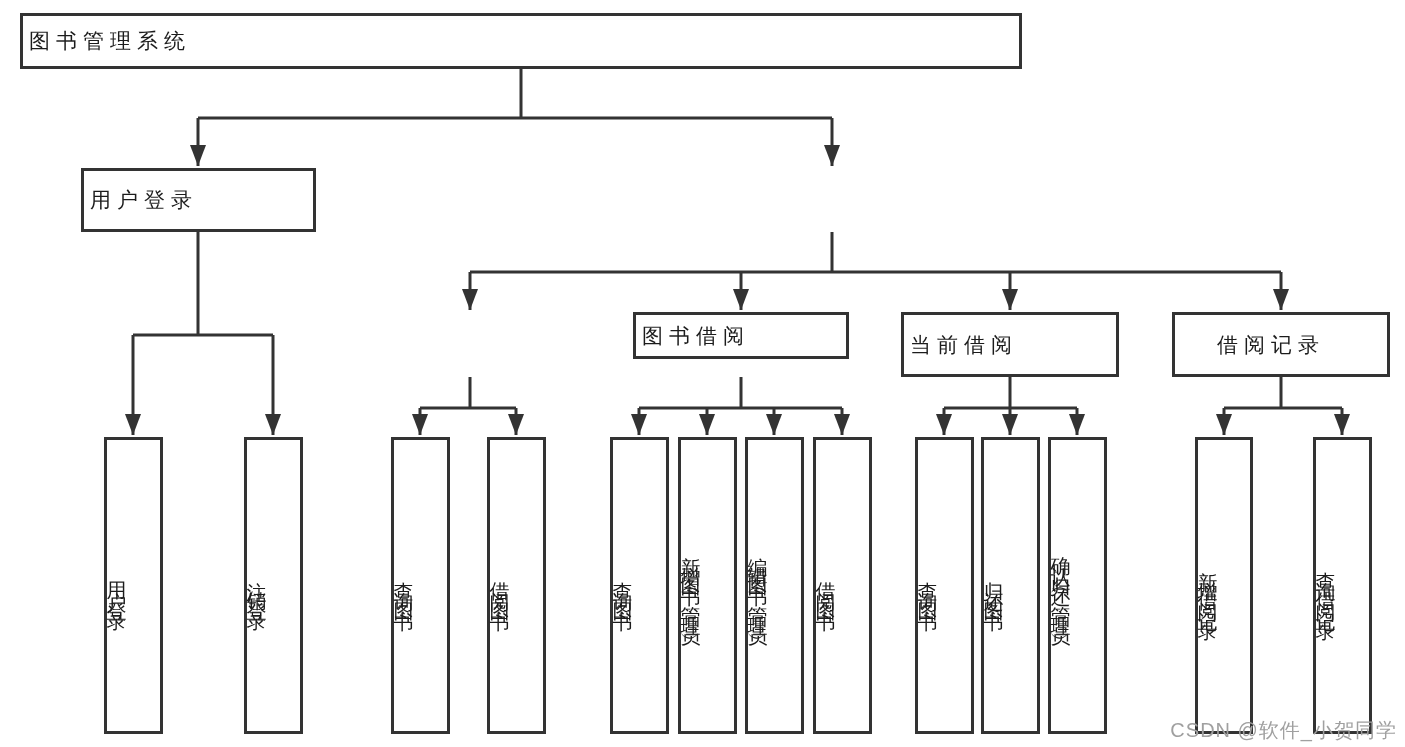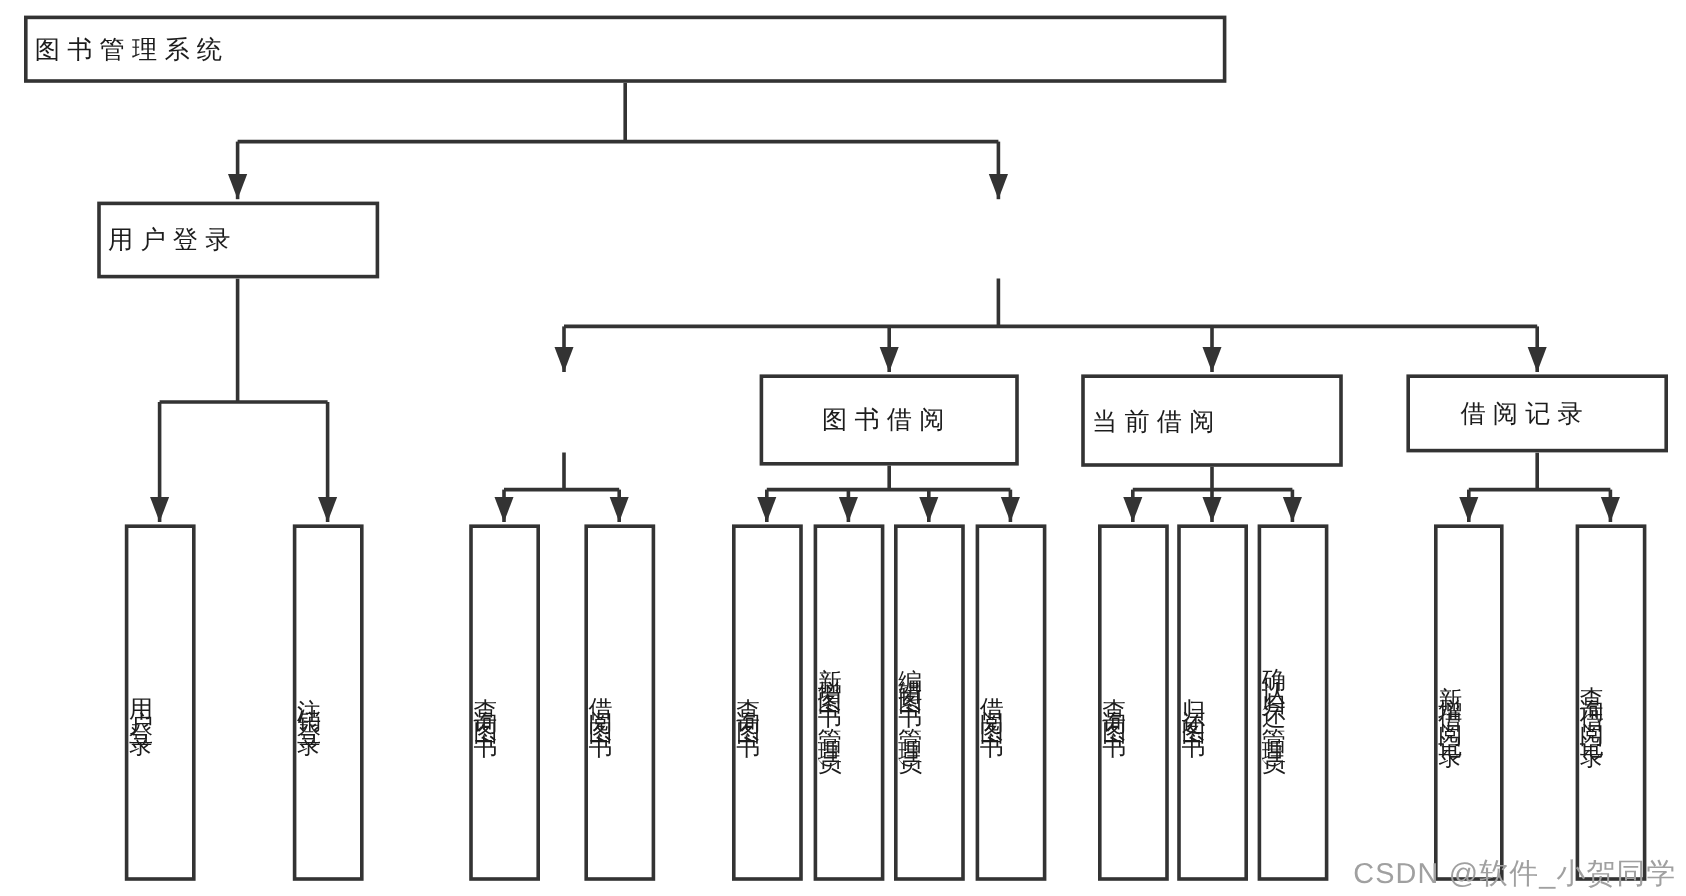--- a/index.html
+++ b/index.html
@@ -42,21 +42,21 @@
     text-orientation: mixed;
     font-size: 20px;
     letter-spacing: 10px;
     line-height: 1;
     color: #1c1c1c;
   }
   .watermark {
     position: absolute;
     right: 8px;
     bottom: 3px;
-    font-size: 24px;
+    font-size: 20px;
     letter-spacing: 1px;
     color: #a0a0a0;
     white-space: nowrap;
   }
 </style>
 </head>
 <body>
 
 <div class="canvas">
 
@@ -104,24 +104,24 @@
   </svg>
 
   <div class="box hbox" style="left:20px; top:13px; width:1002px; height:56px;">
     <span>图书管理系统</span>
   </div>
 
   <div class="box hbox" style="left:81px; top:168px; width:235px; height:64px;">
     <span>用户登录</span>
   </div>
 
-  <div class="box hbox" style="left:633px; top:312px; width:216px; height:76px;padding-left:43px;">
+  <div class="box hbox" style="left:633px; top:312px; width:216px; height:47px;">
     <span>图书借阅</span>
   </div>
-  <div class="box hbox" style="left:901px; top:312px; width:218px; height:77px;">
+  <div class="box hbox" style="left:901px; top:312px; width:218px; height:65px;">
     <span>当前借阅</span>
   </div>
   <div class="box hbox" style="left:1172px; top:312px; width:218px; height:65px;padding-left:36px;">
     <span>借阅记录</span>
   </div>
 
   <div class="box vbox" style="left:104px; top:437px; width:59px; height:297px;">
     <span>用户登录</span>
   </div>
   <div class="box vbox" style="left:244px; top:437px; width:59px; height:297px;">

